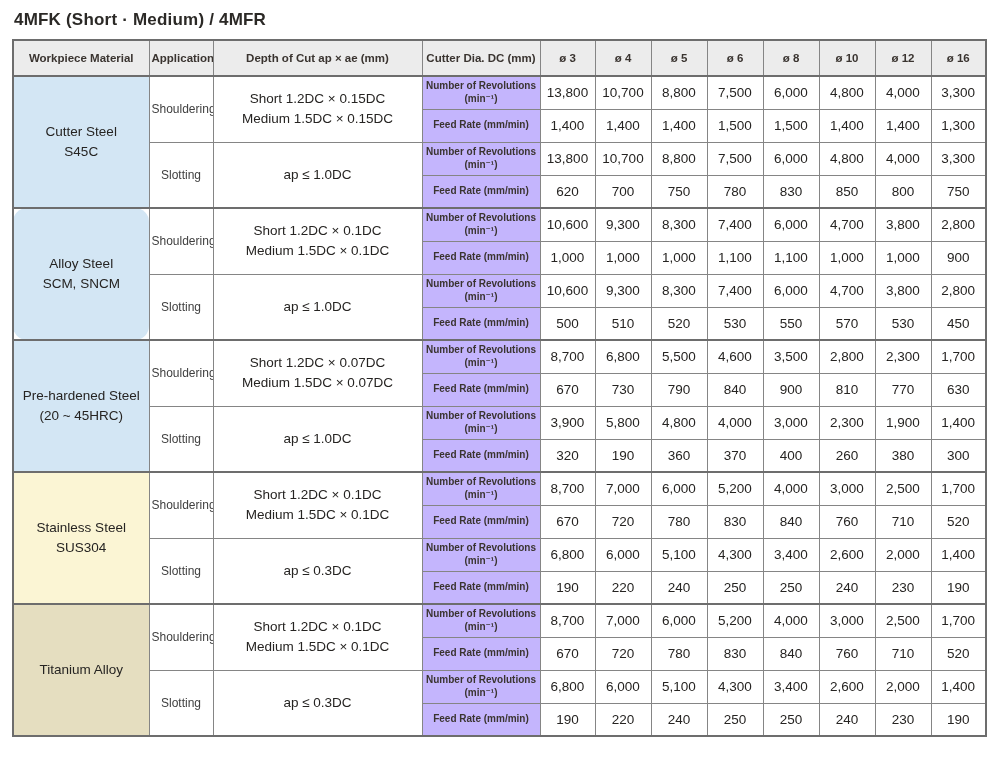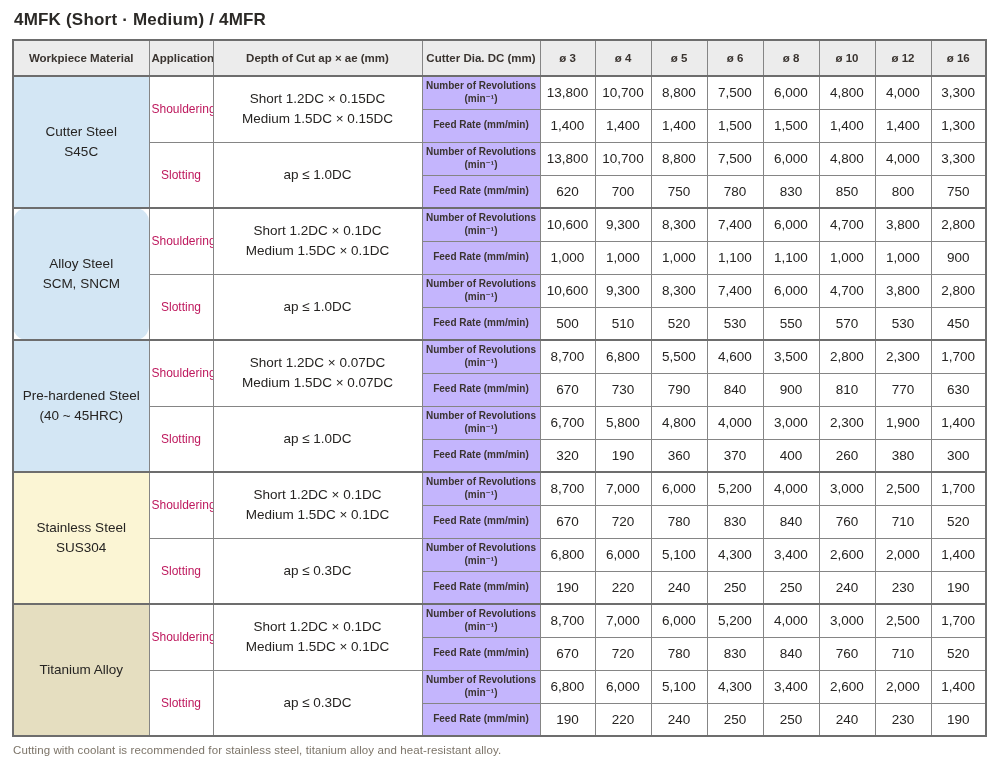--- a/index.html
+++ b/index.html
@@ -27,21 +27,21 @@
     background: #ececec; height: 36px;
     font-size: 11.5px; font-weight: 600; color: #3a3430;
     white-space: nowrap;
   }
   thead { border-bottom: 2px solid #6d6d6d; }
   tbody.group { border-top: 2px solid #6d6d6d; }
   td.mat {
     font-size: 13.5px; color: #262422; font-weight: 400;
     white-space: pre-line; line-height: 1.45;
   }
-  td.app { font-size: 12px; color: #be185d; background: #ffffff; margin-left: 24px; }
+  td.app { font-size: 12px; color: #404040; background: #ffffff; margin-left: 24px; }
   td.depth {
     font-size: 13.5px; color: #262422; background: #ffffff;
     white-space: pre-line; line-height: 1.5;
   }
   td.rowlabel {
     font-size: 10px; font-weight: 600; color: #3a3430;
     line-height: 1.25; background: #c4b5fd; height: 33px;
   }
   td.num { font-size: 13.5px; color: #262422; background: #ffffff; height: 33px; }
   .footnote {
@@ -191,21 +191,21 @@
           <td class="num">550</td>
           <td class="num">570</td>
           <td class="num">530</td>
           <td class="num">450</td>
         </tr>
     </tbody>
 
     <tbody class="group">
       <tr>
         <td class="mat" rowspan="4" style="background-color: rgb(211, 230, 244);">Pre-hardened Steel
-(40 ~ 45HRC)</td>
+(20 ~ 45HRC)</td>
         <td class="app" rowspan="2">Shouldering</td>
         <td class="depth" rowspan="2">Short 1.2DC × 0.07DC
 Medium 1.5DC × 0.07DC</td>
         <td class="rowlabel">Number of Revolutions (min⁻¹)</td>
       <td class="num">8,700</td>
           <td class="num">6,800</td>
           <td class="num">5,500</td>
           <td class="num">4,600</td>
           <td class="num">3,500</td>
           <td class="num">2,800</td>
@@ -220,21 +220,21 @@
           <td class="num">840</td>
           <td class="num">900</td>
           <td class="num">810</td>
           <td class="num">770</td>
           <td class="num">630</td>
         </tr>
       <tr>
         <td class="app" rowspan="2">Slotting</td>
         <td class="depth" rowspan="2">ap ≤ 1.0DC</td>
         <td class="rowlabel">Number of Revolutions (min⁻¹)</td>
-      <td class="num">6,700</td>
+      <td class="num">3,900</td>
           <td class="num">5,800</td>
           <td class="num">4,800</td>
           <td class="num">4,000</td>
           <td class="num">3,000</td>
           <td class="num">2,300</td>
           <td class="num">1,900</td>
           <td class="num">1,400</td>
         </tr>
       <tr>
         <td class="rowlabel">Feed Rate (mm/min)</td>
@@ -350,14 +350,13 @@
           <td class="num">240</td>
           <td class="num">250</td>
           <td class="num">250</td>
           <td class="num">240</td>
           <td class="num">230</td>
           <td class="num">190</td>
         </tr>
     </tbody>
   </table>
 
-  <div class="footnote">Cutting with coolant is recommended for stainless steel, titanium alloy and heat-resistant alloy.</div>
 </div>
 
 </body></html>

